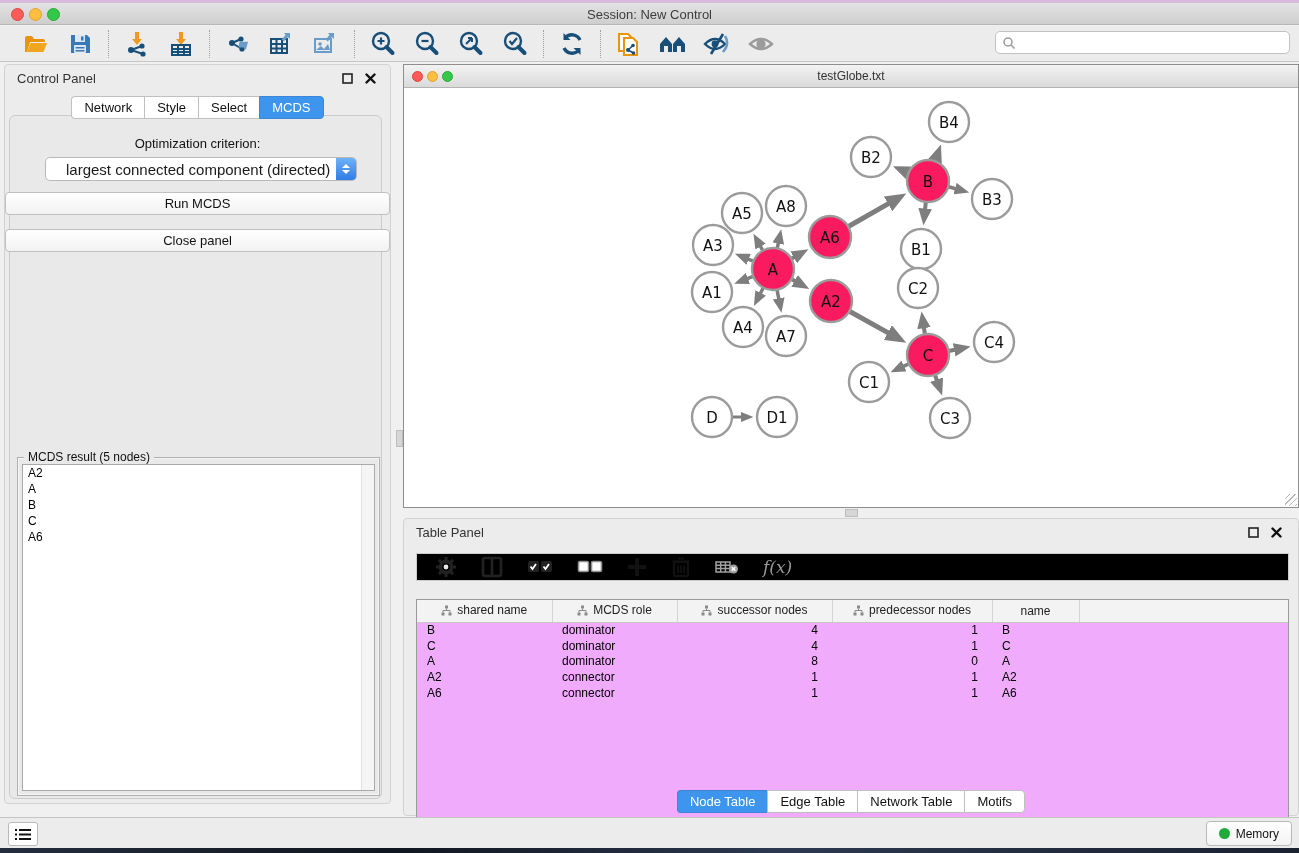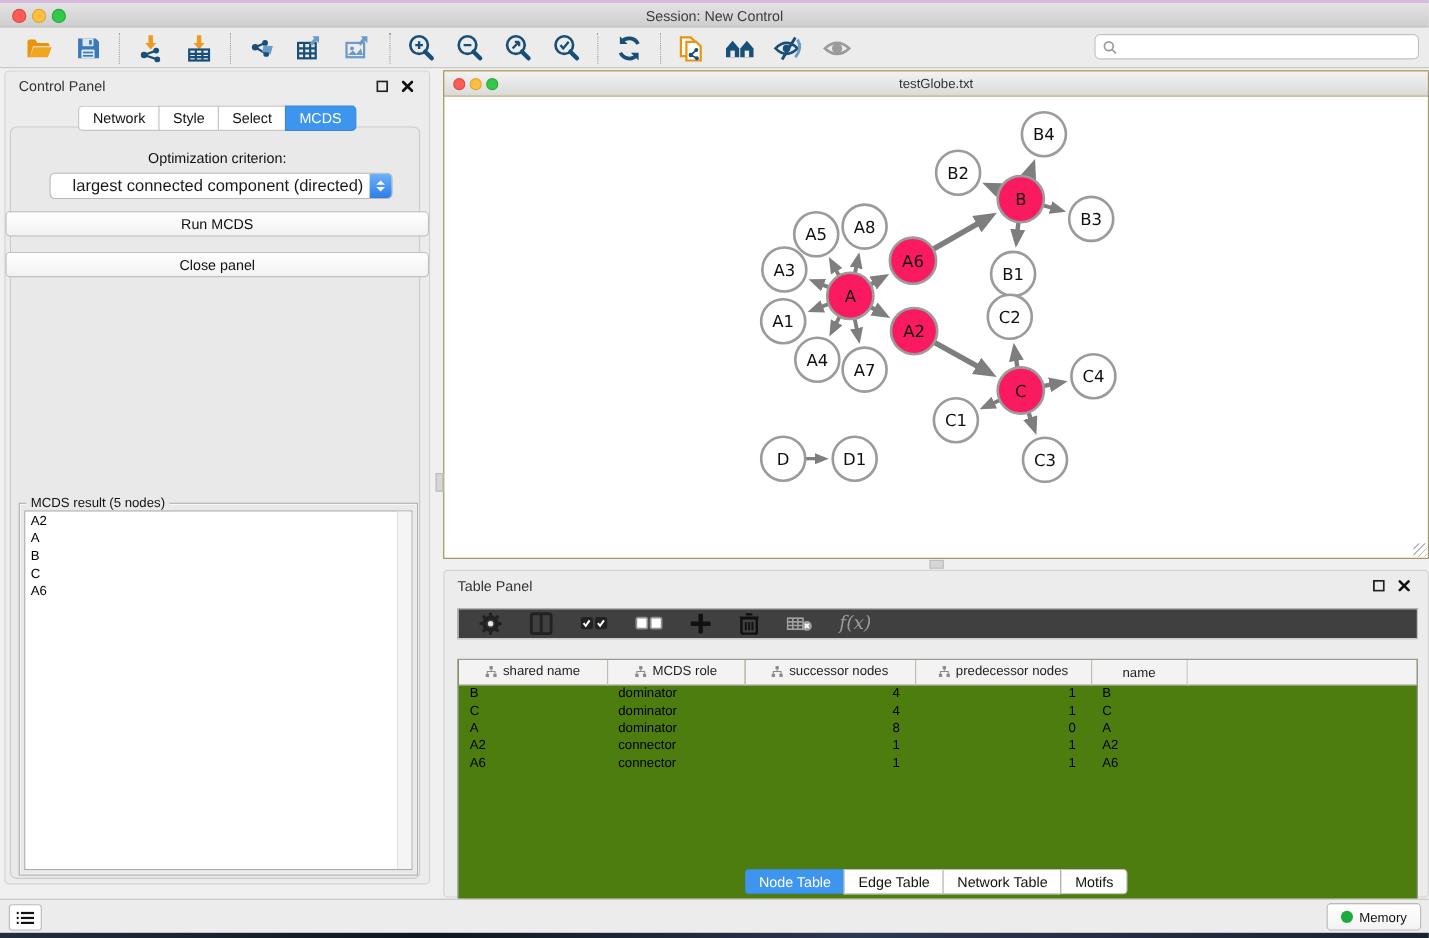--- a/index.html
+++ b/index.html
@@ -66,25 +66,25 @@
   .nw-title { position:absolute; top:4px; width:100%; text-align:center; font-size:12px; color:#333; }
   .nw-light { position:absolute; top:6px; width:11px; height:11px; border-radius:50%; }
   .nw-canvas { position:absolute; left:0; top:23px; width:894px; height:419px; background:#fff; }
   .resize-corner { position:absolute; right:1px; bottom:1px; width:12px; height:12px;
     background:repeating-linear-gradient(135deg, transparent 0 3px, #b9b9b9 3px 4px); }
   .v-divider-handle { position:absolute; left:396px; top:430px; width:7px; height:17px; background:#d6d6d6; border:1px solid #bdbdbd; }
   .h-divider-handle { position:absolute; left:845px; top:509px; width:13px; height:8px; background:#d6d6d6; border:1px solid #bdbdbd; }
 
   
   #table-panel { left:403px; top:518px; width:896px; height:298px; }
-  .tp-toolbar { position:absolute; left:12px; top:34px; width:873px; height:28px; background:#404040;
+  .tp-toolbar { position:absolute; left:12px; top:34px; width:873px; height:28px; background:#000000;
     border:1px solid #cccccc; display:flex; align-items:center; gap:24px; padding-left:18px; }
   .tp-tool { display:flex; align-items:center; justify-content:center; }
   .fx { font-family:"DejaVu Serif", serif; font-style:italic; font-size:17px; color:#9a9a9a; }
-  .tp-table { position:absolute; left:12px; top:80px; width:873px; height:230px; background:#4d7c0f;
+  .tp-table { position:absolute; left:12px; top:80px; width:873px; height:230px; background:#f0abfc;
     border:1px solid #9a9a9a; overflow:hidden; }
   table.grid { border-collapse:collapse; table-layout:fixed; width:100%; }
   table.grid th { height:22px; background:#f3f3f3; border-bottom:1px solid #c9c9c9; border-right:1px solid #d4d4d4;
     font-size:12px; font-weight:normal; color:#222; text-align:center; white-space:nowrap; overflow:hidden; }
   table.grid th .hdr-inner { display:inline-flex; align-items:center; gap:5px; }
   table.grid td { font-size:12px; height:15.7px; color:#000; white-space:nowrap; overflow:hidden; }
   td.al { text-align:left; padding-left:10px; } td.ar { text-align:right; padding-right:14px; }
   .tp-tabs { position:absolute; left:0; right:0; top:271px; display:flex; justify-content:center; }
 
   

